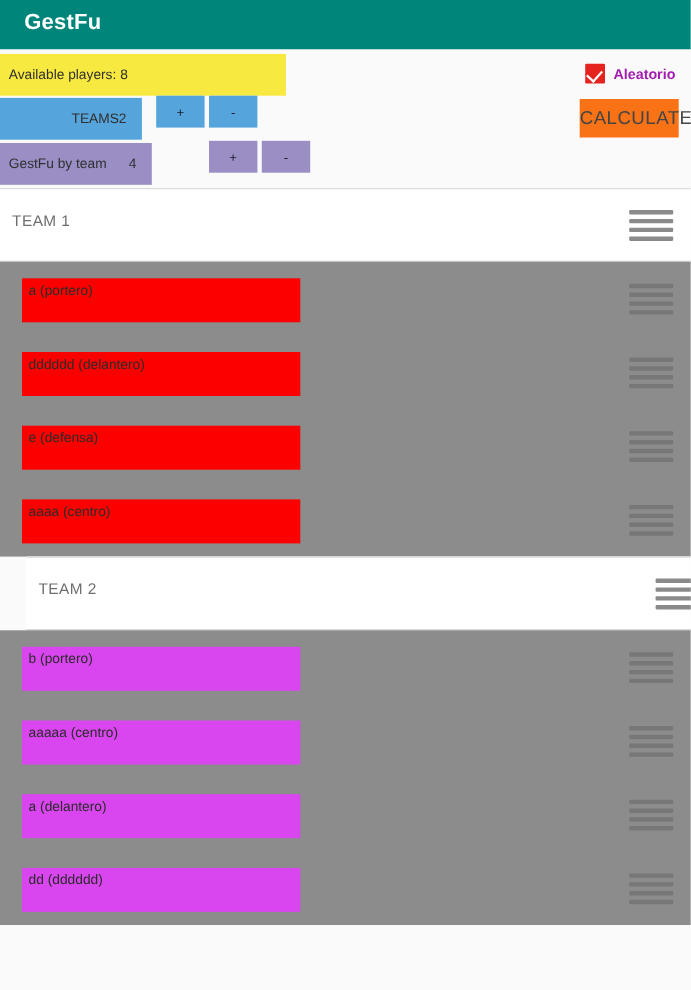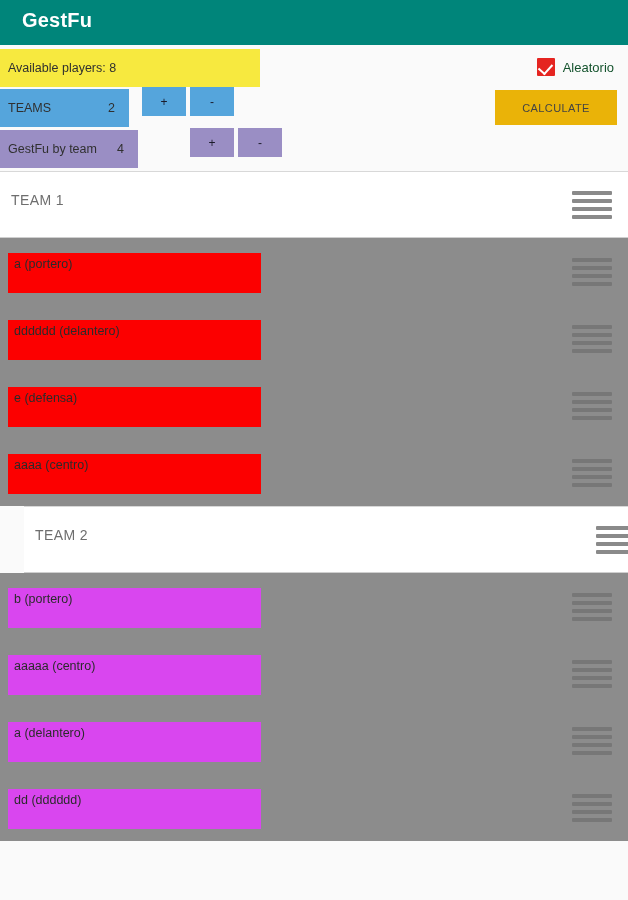--- a/index.html
+++ b/index.html
@@ -60,21 +60,21 @@
   .field-available {
     left: 0; top: 4px;
     width: 260px;
     background: #f7e93f;
   }
 
   .field-teams {
     left: 0; top: 44px;
     width: 129px;
     background: #55a5dc;
-    justify-content: space-between;
+    justify-content: flex-end;
   }
 
   .field-playersbyteam {
     left: 0; top: 85px;
     width: 138px;
     background: #9a8ec4;
     justify-content: space-between;
   }
 
   .field-label { white-space: nowrap; }
@@ -126,33 +126,34 @@
     left: 4px;
     top: 3px;
     width: 7px;
     height: 11px;
     border: solid #ffffff;
     border-width: 0 2.5px 2.5px 0;
     transform: rotate(42deg);
   }
   .checkbox-label {
     font-size: 13px;
-    color: #14532d;
+    color: #a21caf;
+    font-weight: bold;
   }
 
   .calculate-btn {
     position: absolute;
     right: 11px;
     top: 45px;
-    width: 122px;
+    width: 90px;
     height: 35px;
-    background: #eab308;
+    background: #f97316;
     border: none;
     color: #444444;
-    font-size: 11px;
+    font-size: 17px;
     letter-spacing: 0.4px;
     font-family: "Liberation Sans", sans-serif;
     cursor: pointer;
   }
 
   
   .team-header {
     position: absolute;
     left: 0;
     width: 628px;
@@ -168,20 +169,21 @@
     font-size: 14px;
     color: #6e6e6e;
     letter-spacing: 0.4px;
   }
 
   .team-list {
     position: absolute;
     left: 0;
     width: 628px;
     background: #8c8c8c;
+    padding-left: 12px;
   }
 
   .player-row {
     position: relative;
     height: 67px;
   }
 
   .player-chip {
     position: absolute;
     left: 8px;

